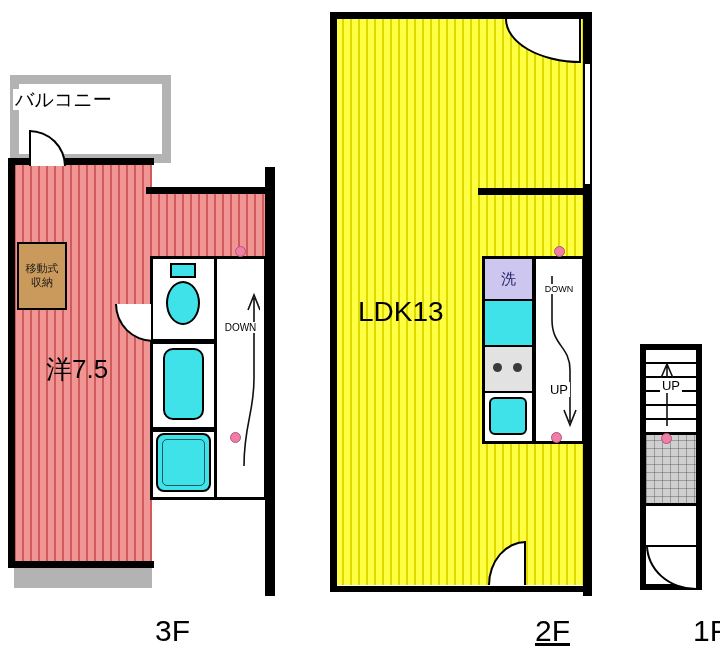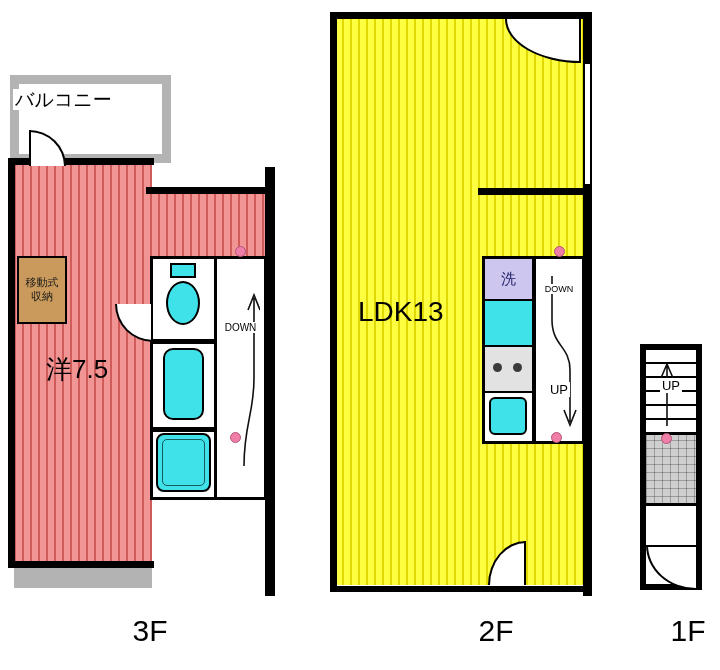--- a/index.html
+++ b/index.html
@@ -15,21 +15,21 @@
   .cyan{background:#3fe2e9;border:2px solid #000;position:absolute;z-index:4;}
   .dot{position:absolute;width:11px;height:11px;border-radius:50%;background:#ef7fa7;border:1px solid #b5537a;z-index:6;}
   .lbl{position:absolute;color:#000;white-space:nowrap;z-index:7;}
   .lbl .bg{background:#fff;padding:0 2px;}
   .checker{background-color:#cfcfcf;
      background-image:repeating-linear-gradient(0deg,rgba(0,0,0,.25) 0 1.5px,transparent 1.5px 8px),
                       repeating-linear-gradient(90deg,rgba(0,0,0,.25) 0 1.5px,transparent 1.5px 8px);}
   .arc{position:absolute;background:#fff;z-index:5;}
   .arrow{position:absolute;z-index:6;}
   .divider{position:absolute;background:#000;z-index:4;}
-  .floorlabel{position:absolute;font-size:30px;color:#000;width:80px;text-align:center;z-index:7;}
+  .floorlabel{position:absolute;font-size:30px;color:#000;width:80px;text-align:right;z-index:7;}
 </style>
 </head>
 <body>
 
 <div class="plan">
 
   <div>
 
     <div class="abs" style="left:10px;top:75px;width:161px;height:88px;background:#b3b3b3;"></div>
     <div class="abs" style="left:19px;top:84px;width:143px;height:70px;background:#fff;"></div>
@@ -42,21 +42,21 @@
 
     <div class="wall" style="left:8px;top:158px;width:146px;height:7px;"></div>
     <div class="wall" style="left:8px;top:158px;width:7px;height:410px;"></div>
     <div class="wall" style="left:8px;top:561px;width:146px;height:7px;"></div>
     <div class="wall" style="left:146px;top:187px;width:129px;height:7px;"></div>
     <div class="wall" style="left:265px;top:167px;width:10px;height:429px;"></div>
     <div class="abs" style="left:14px;top:568px;width:138px;height:20px;background:#b3b3b3;z-index:1;"></div>
 
     <div class="abs" style="left:17px;top:242px;width:50px;height:68px;background:#c99a5b;border:2px solid #000;
                 z-index:4;display:flex;flex-direction:column;justify-content:center;align-items:center;
-                font-size:11px;color:#1a1a1a;line-height:1.25;margin-top:14px;">
+                font-size:11px;color:#1a1a1a;line-height:1.25;">
       <span>移動式</span>
       <span>収納</span>
     </div>
 
     <div class="lbl" style="left:46px;top:352px;font-size:26px;">洋7.5</div>
 
     <div class="block" style="left:150px;top:256px;width:67px;height:244px;"></div>
     <div class="divider" style="left:150px;top:339px;width:67px;height:5px;"></div>
     <div class="divider" style="left:150px;top:427px;width:67px;height:5px;"></div>
     <div class="cyan" style="left:170px;top:263px;width:26px;height:15px;"></div>
@@ -148,16 +148,16 @@
     <div class="divider" style="left:646px;top:432px;width:50px;height:3px;"></div>
     <div class="dot" style="left:661px;top:433px;"></div>
     <div class="abs checker" style="left:646px;top:435px;width:50px;height:70px;z-index:3;"></div>
     <div class="divider" style="left:646px;top:503px;width:50px;height:3px;"></div>
     <div class="abs" style="left:646px;top:506px;width:50px;height:40px;background:#fff;z-index:3;"></div>
     <div class="arc" style="left:646px;top:545px;width:50px;height:45px;border-radius:0 0 0 100%;
                 border-left:2px solid #000;border-bottom:2px solid #000;border-top:2px solid #000;"></div>
   </div>
 
   <div class="floorlabel" style="left:110px;top:614px;">3F</div>
-  <div class="floorlabel" style="left:456px;top:614px;">2F</div>
+  <div class="floorlabel" style="left:490px;top:614px;text-decoration:underline;">2F</div>
   <div class="floorlabel" style="left:648px;top:614px;">1F</div>
 
 </div>
 
 </body></html>

